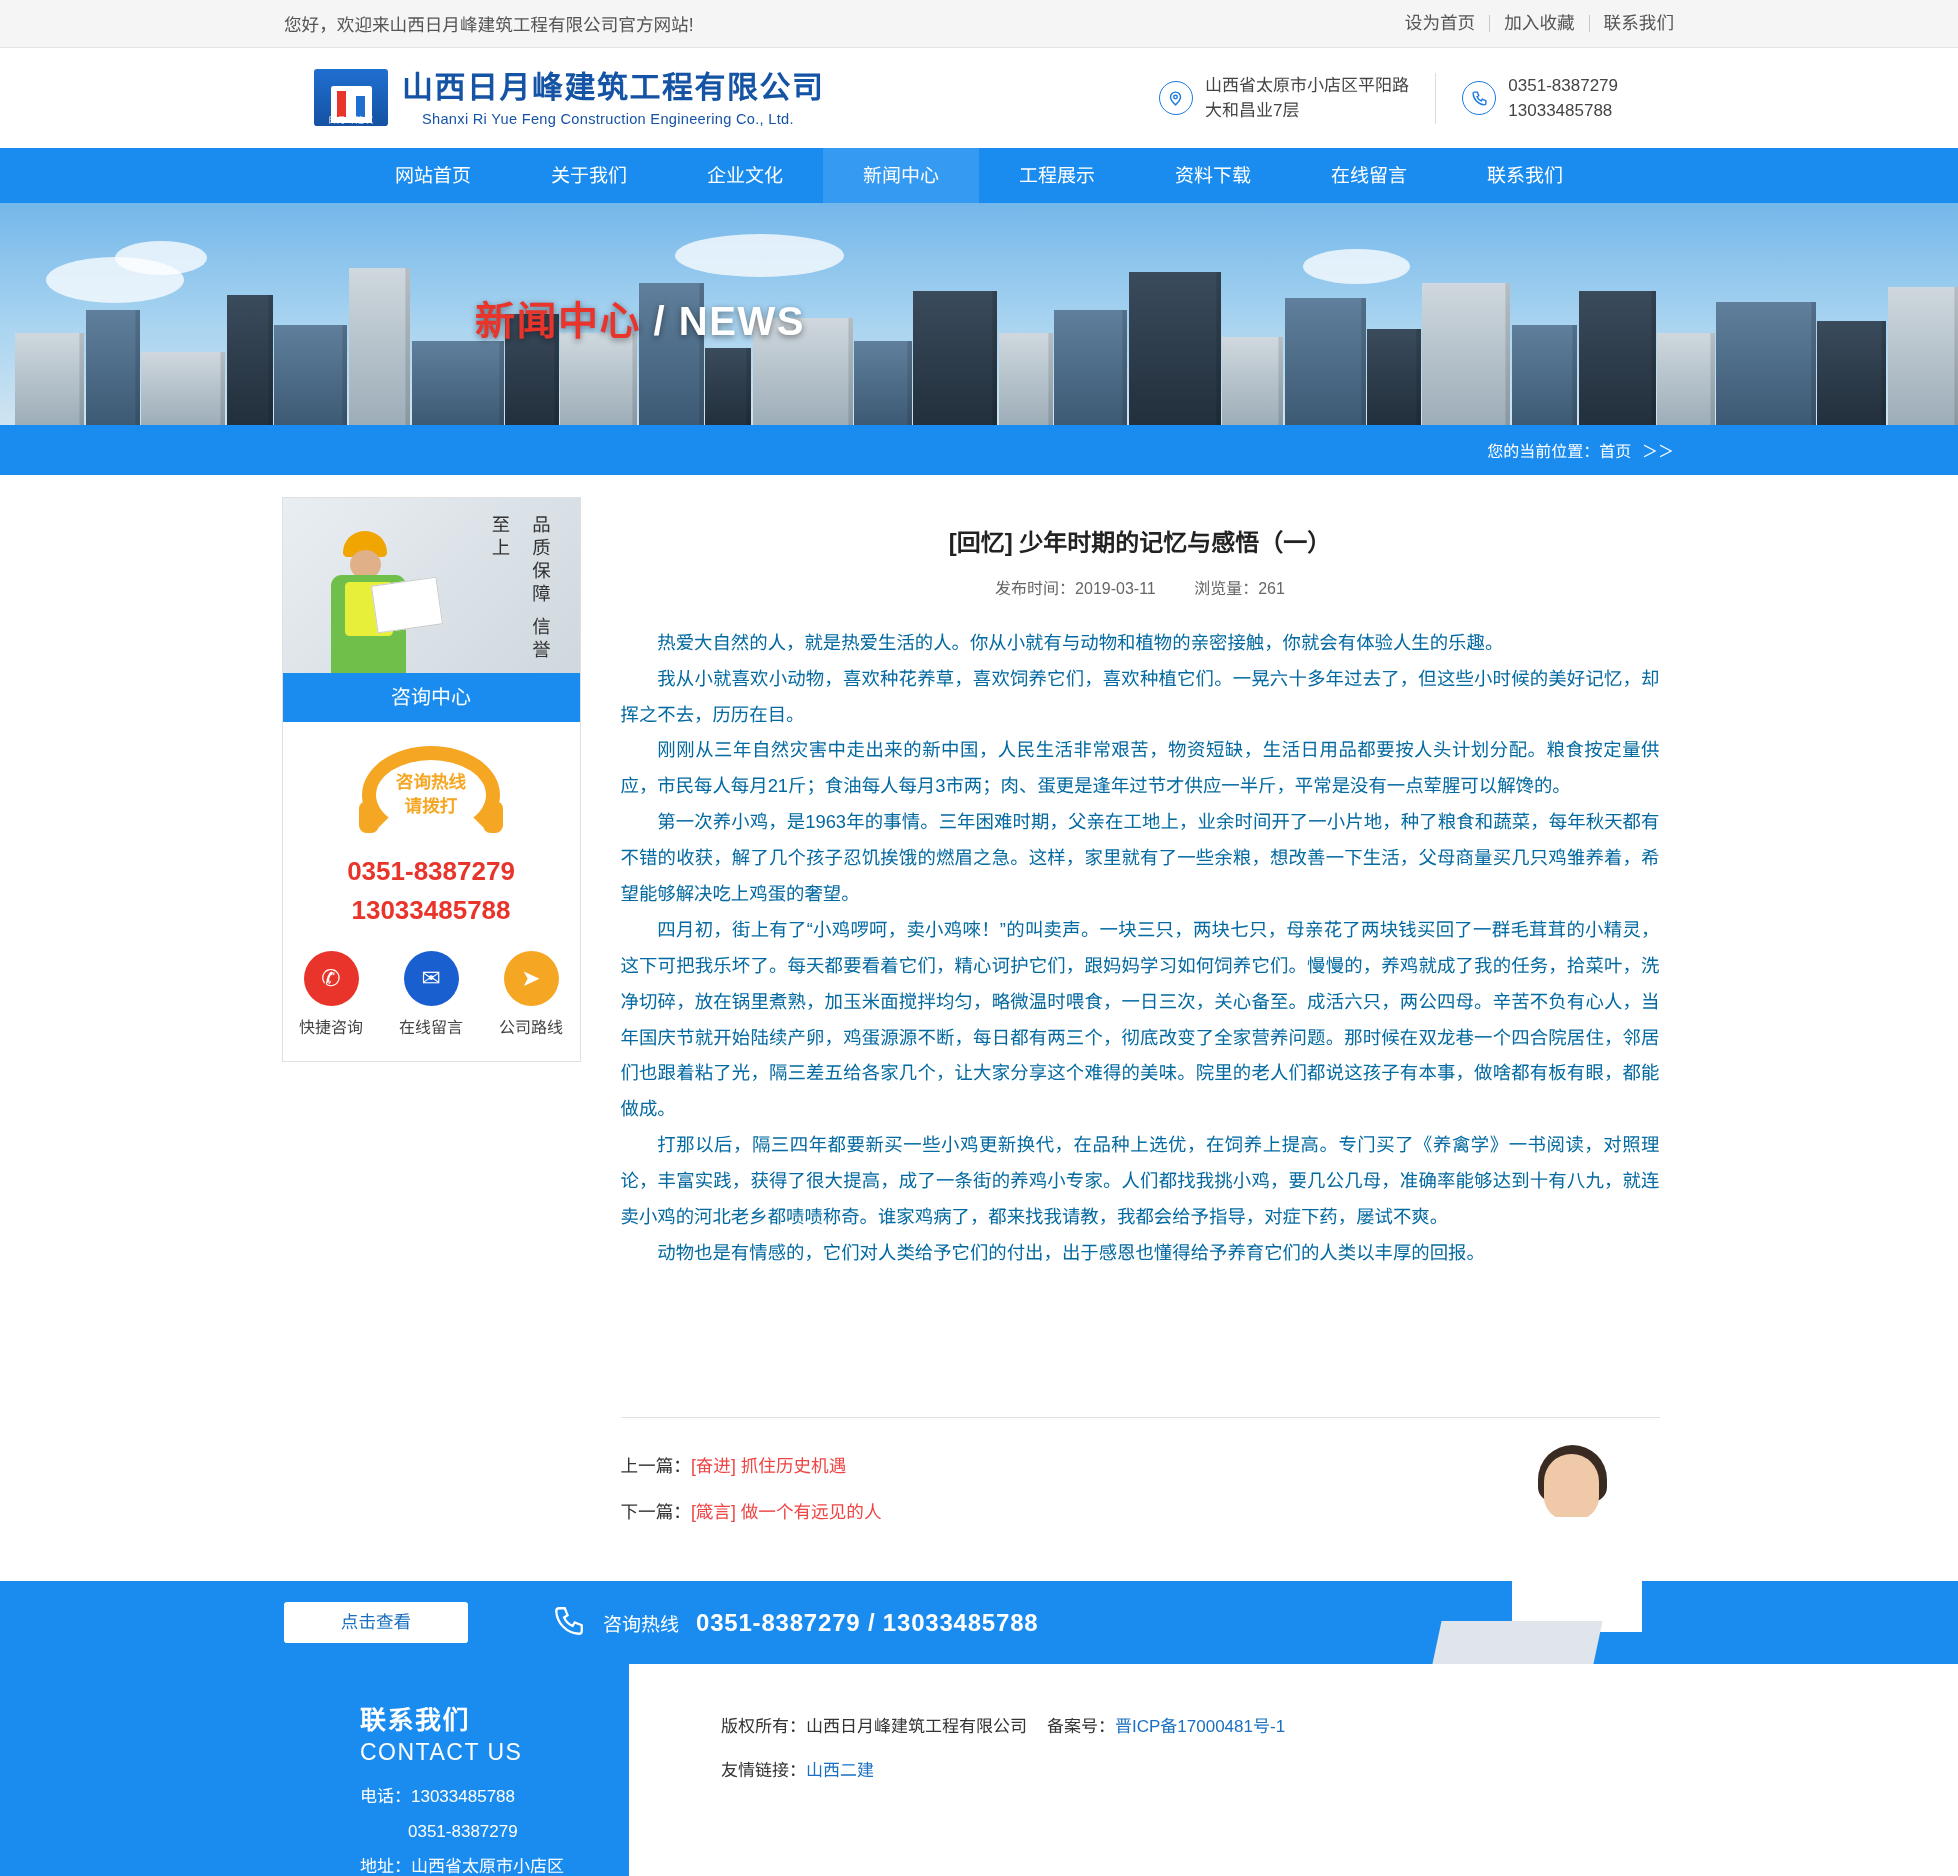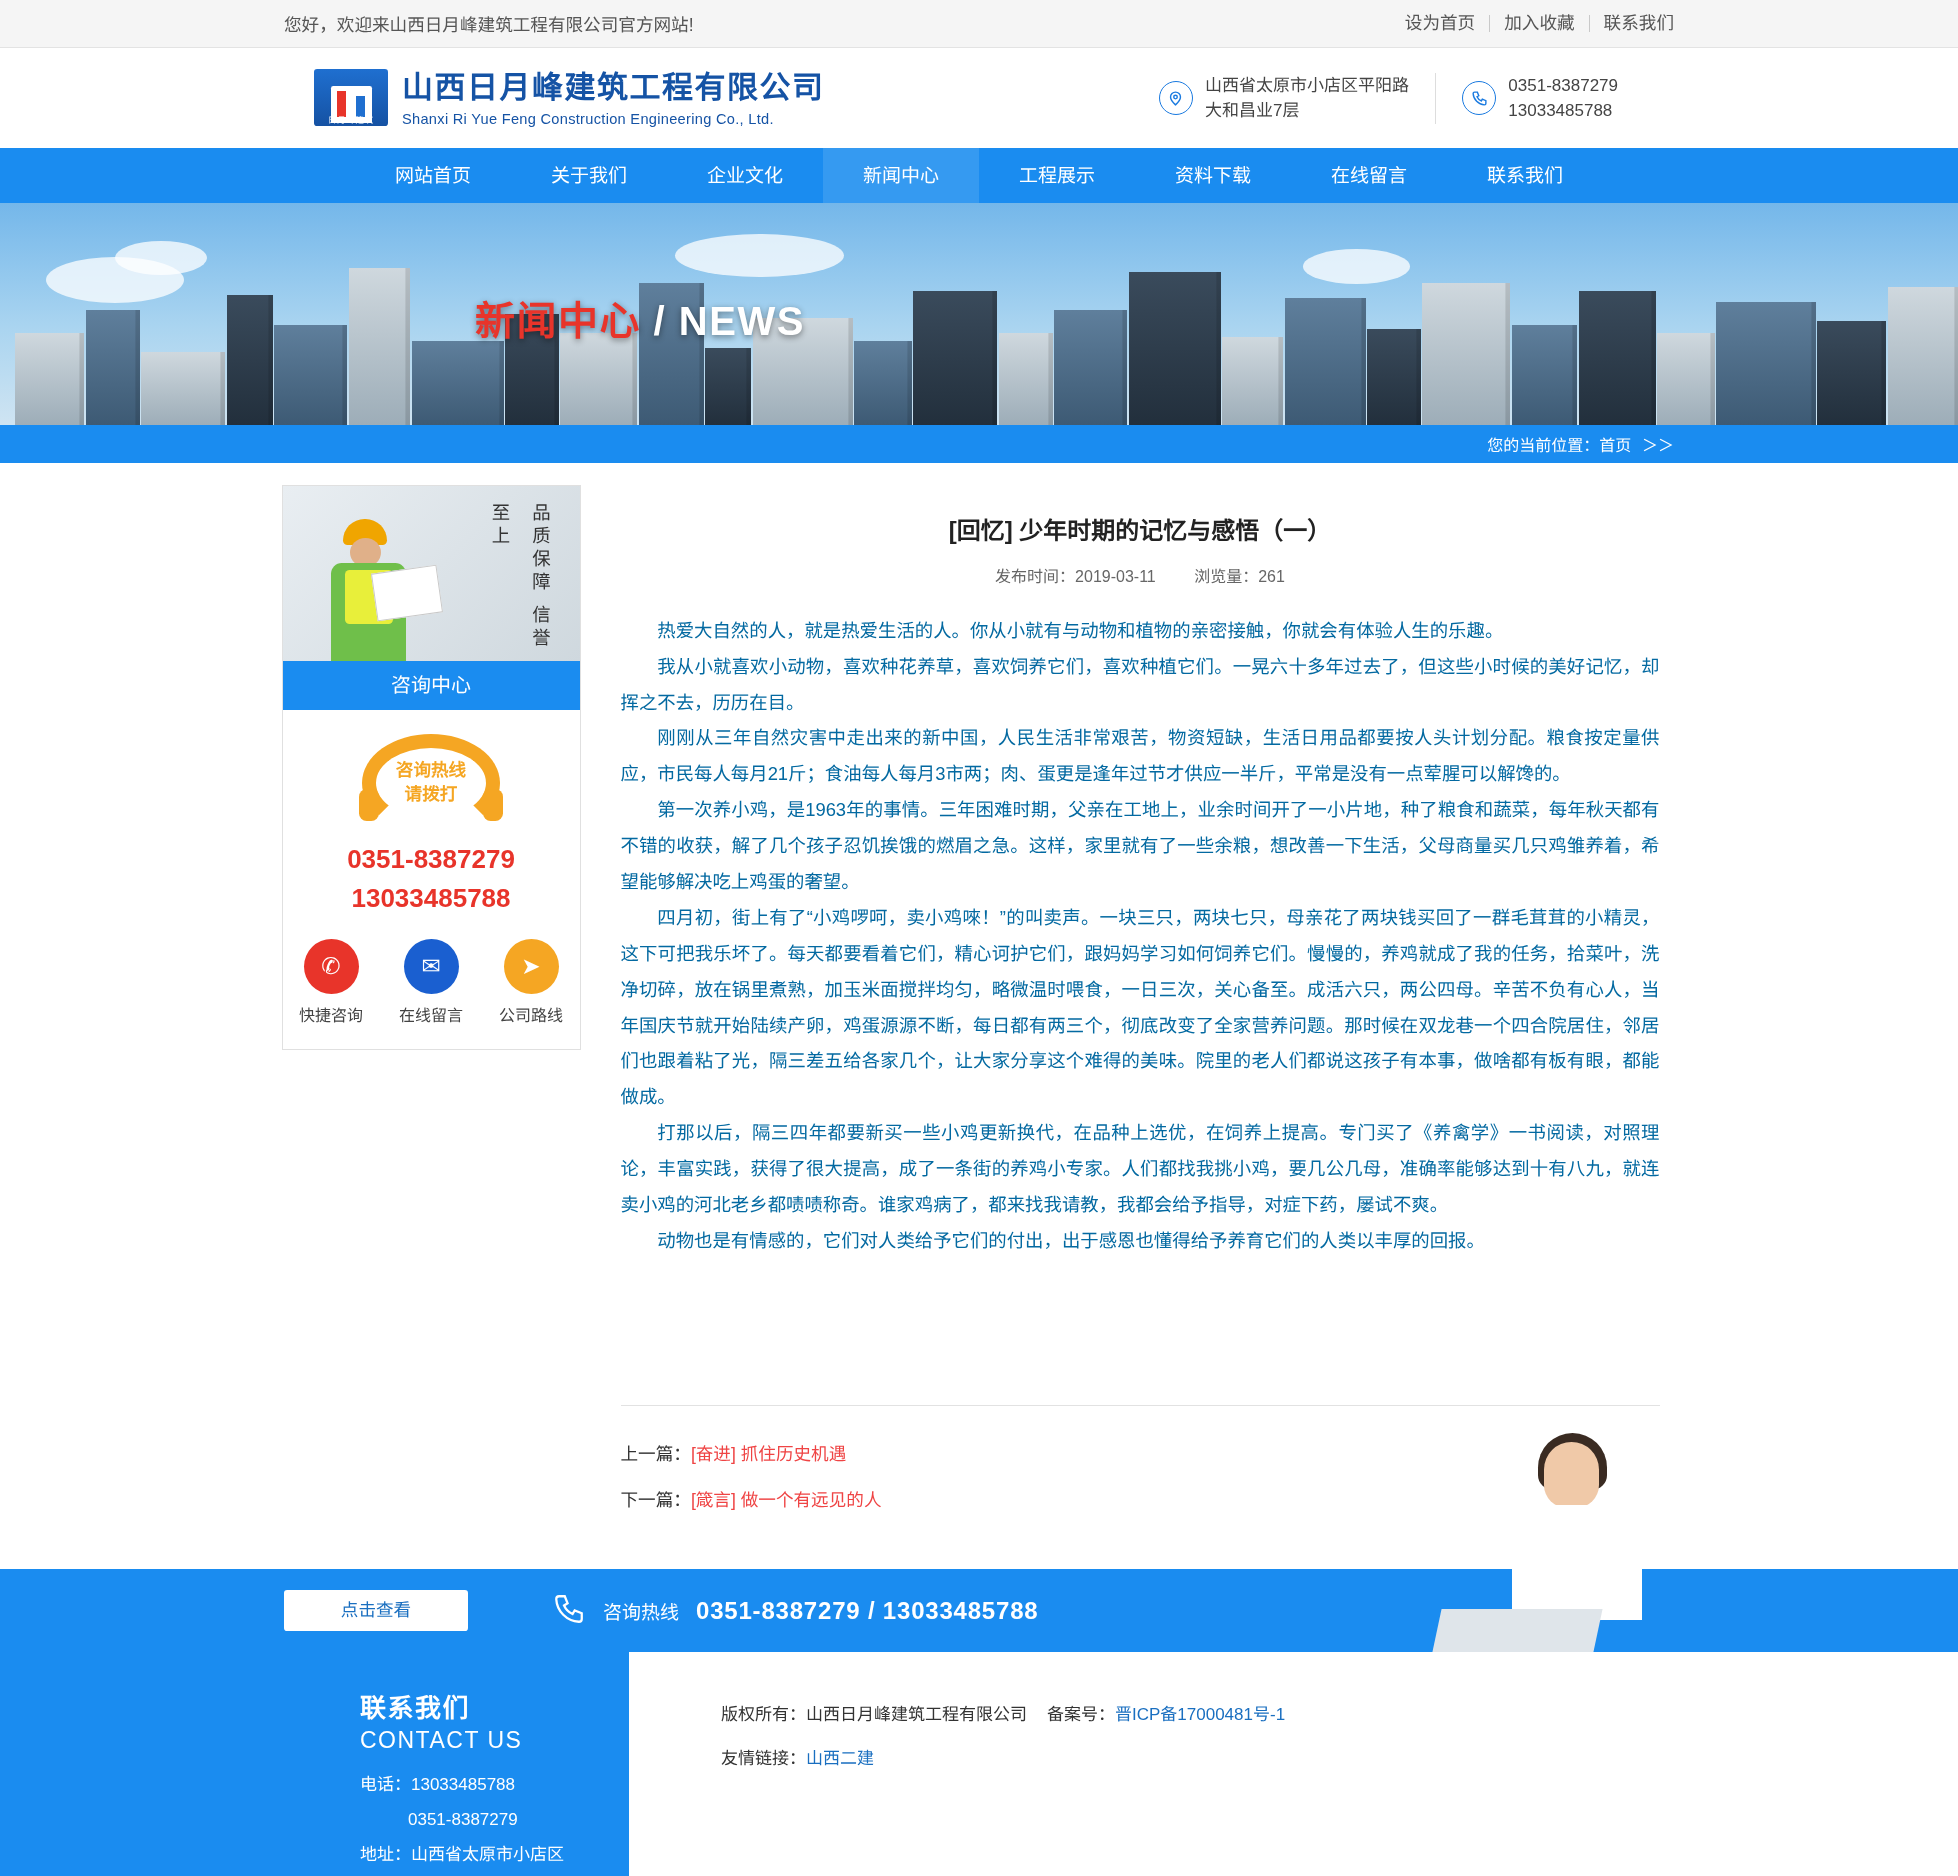--- a/index.html
+++ b/index.html
@@ -71,21 +71,21 @@
   }
   .logo-mark .mark-cap {
     position: absolute; bottom: 1.5px; left: 0; right: 0;
     text-align: center; font-size: 8.4px; color: #fff; letter-spacing: 0.8px;
   }
   .logo-text-cn {
     font-size: 31px; font-weight: bold; color: #1553a5; letter-spacing: 1.5px;
     line-height: 1.25;
   }
   .logo-text-en {
-    font-size: 14.6px; color: #1553a5; letter-spacing: 0.3px; margin-top: 2.3px;
+    font-size: 14.6px; color: #1553a5; letter-spacing: 0.3px; margin-top: 2.3px; margin-left: 20px;
   }
   .header-info { display: flex; align-items: center; }
   .info-block {
     display: flex; align-items: center; gap: 12.3px;
     padding: 0 26px;
     font-size: 17px; color: #444; line-height: 1.5;
   }
   .info-block + .info-block { border-left: 0.8px solid #ddd; }
   .ico-circle {
     width: 34px; height: 34px; border-radius: 50%;
@@ -136,21 +136,21 @@
     position: absolute; left: 475px; top: 86px;
     font-size: 40px; font-weight: bold; color: #fff;
     text-shadow: 0 1.5px 6.1px rgba(0,0,0,.45);
     letter-spacing: 1.5px;
   }
   .banner-title .cn { color: #e8342a; }
 
   
   .crumb-bar {
     background: #1a8cf0;
-    height: 38px;
+    height: 50px;
     display: flex; align-items: center; justify-content: flex-end;
     padding: 0 284px;
     color: #fff; font-size: 16px;
   }
   .crumb-bar a { color: #fff; text-decoration: none; }
 
   
   .wrap {
     width: 1395px;
     margin: 0 auto;

